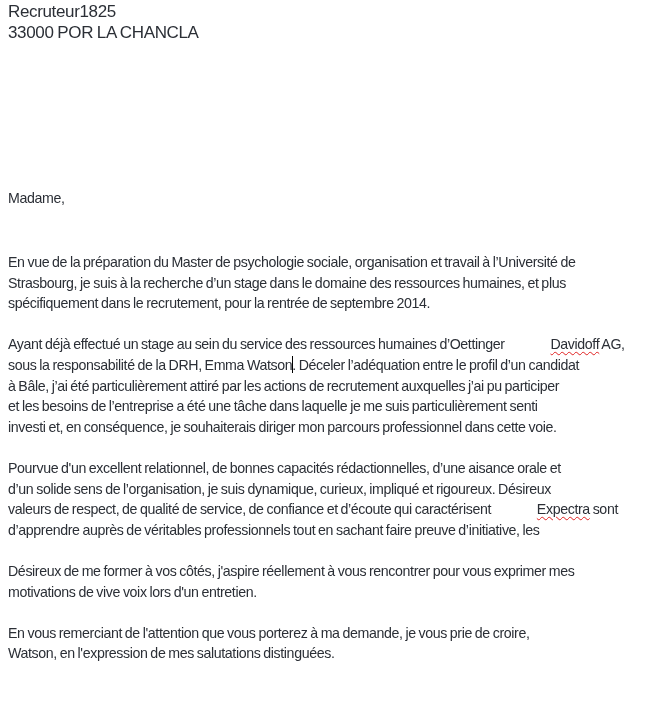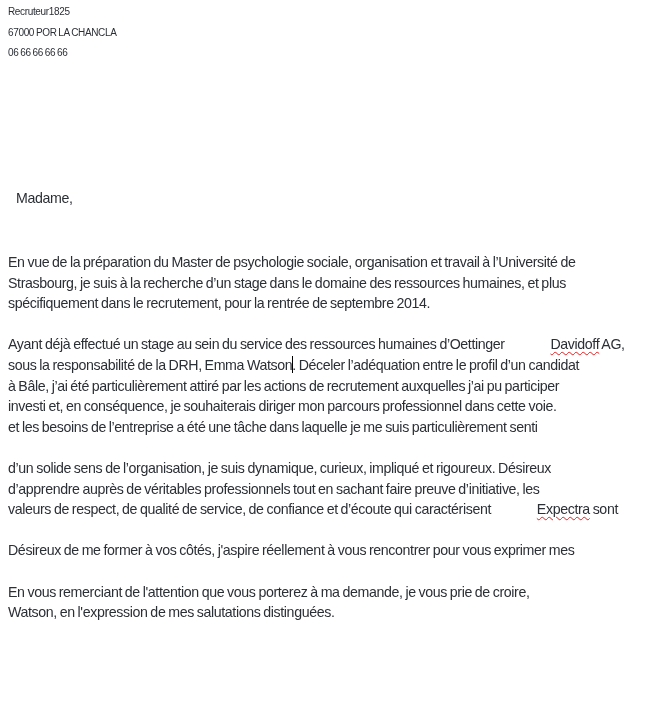--- a/index.html
+++ b/index.html
@@ -13,32 +13,32 @@
     overflow: hidden;
     position: relative;
     font-family: "Liberation Sans", sans-serif;
     color: #2b2f36;
   }
   .doc {
     position: absolute;
     left: 8px;
     top: 2px;
     width: 645px;
-    font-size: 10px;
+    font-size: 17px;
     line-height: 20.6px;
     letter-spacing: -0.35px;
     word-spacing: -0.6px;
   }
   .sender-line {
     display: block;
     white-space: nowrap;
   }
   .salutation {
     position: absolute;
-    left: 16px;
+    left: 8px;
     top: 188px;
     font-size: 14.2px;
     line-height: 20.6px;
     letter-spacing: -0.35px;
   }
   .body-block {
     position: absolute;
     left: 8px;
     top: 252px;
     width: 646px;
@@ -67,44 +67,45 @@
     background: #000;
     vertical-align: -3px;
     margin: 0 -1px 0 0;
   }
 </style>
 </head>
 <body>
 
 <div class="doc">
   <span class="sender-line">Recruteur1825</span>
-  <span class="sender-line">67000 POR LA CHANCLA</span>
-  <span class="sender-line">06 66 66 66 66</span>
+  <span class="sender-line">33000 POR LA CHANCLA</span>
 </div>
 
 <div class="salutation">Madame,</div>
 
 <div class="body-block">
   <p class="para">
     <span class="line">En vue de la préparation du Master de psychologie sociale, organisation et travail à l’Université de</span>
     <span class="line">Strasbourg, je suis à la recherche d’un stage dans le domaine des ressources humaines, et plus</span>
     <span class="line">spécifiquement dans le recrutement, pour la rentrée de septembre 2014.</span>
   </p>
   <p class="para">
     <span class="line"><span>Ayant déjà effectué un stage au sein du service des ressources humaines d’Oettinger </span><span class="spell">Davidoff</span><span> AG,</span></span>
     <span class="line"><span>sous la responsabilité de la DRH, Emma Watson</span><span class="caret"></span><span>. Déceler l’adéquation entre le profil d’un candidat</span></span>
     <span class="line">à Bâle, j’ai été particulièrement attiré par les actions de recrutement auxquelles j’ai pu participer</span>
+    <span class="line">et les besoins de l’entreprise a été une tâche dans laquelle je me suis particulièrement senti</span>
     <span class="line">investi et, en conséquence, je souhaiterais diriger mon parcours professionnel dans cette voie.</span>
-    <span class="line">et les besoins de l’entreprise a été une tâche dans laquelle je me suis particulièrement senti</span>
   </p>
   <p class="para">
+    <span class="line">Pourvue d'un excellent relationnel, de bonnes capacités rédactionnelles, d’une aisance orale et</span>
     <span class="line">d’un solide sens de l’organisation, je suis dynamique, curieux, impliqué et rigoureux. Désireux</span>
+    <span class="line"><span>valeurs de respect, de qualité de service, de confiance et d’écoute qui caractérisent </span><span class="spell">Expectra</span><span> sont</span></span>
     <span class="line">d’apprendre auprès de véritables professionnels tout en sachant faire preuve d’initiative, les</span>
-    <span class="line"><span>valeurs de respect, de qualité de service, de confiance et d’écoute qui caractérisent </span><span class="spell">Expectra</span><span> sont</span></span>
   </p>
   <p class="para">
     <span class="line">Désireux de me former à vos côtés, j'aspire réellement à vous rencontrer pour vous exprimer mes</span>
+    <span class="line">motivations de vive voix lors d'un entretien.</span>
   </p>
   <p class="para">
     <span class="line">En vous remerciant de l'attention que vous porterez à ma demande, je vous prie de croire,</span>
     <span class="line">Watson, en l'expression de mes salutations distinguées.</span>
   </p>
 </div>
 
 </body></html>

